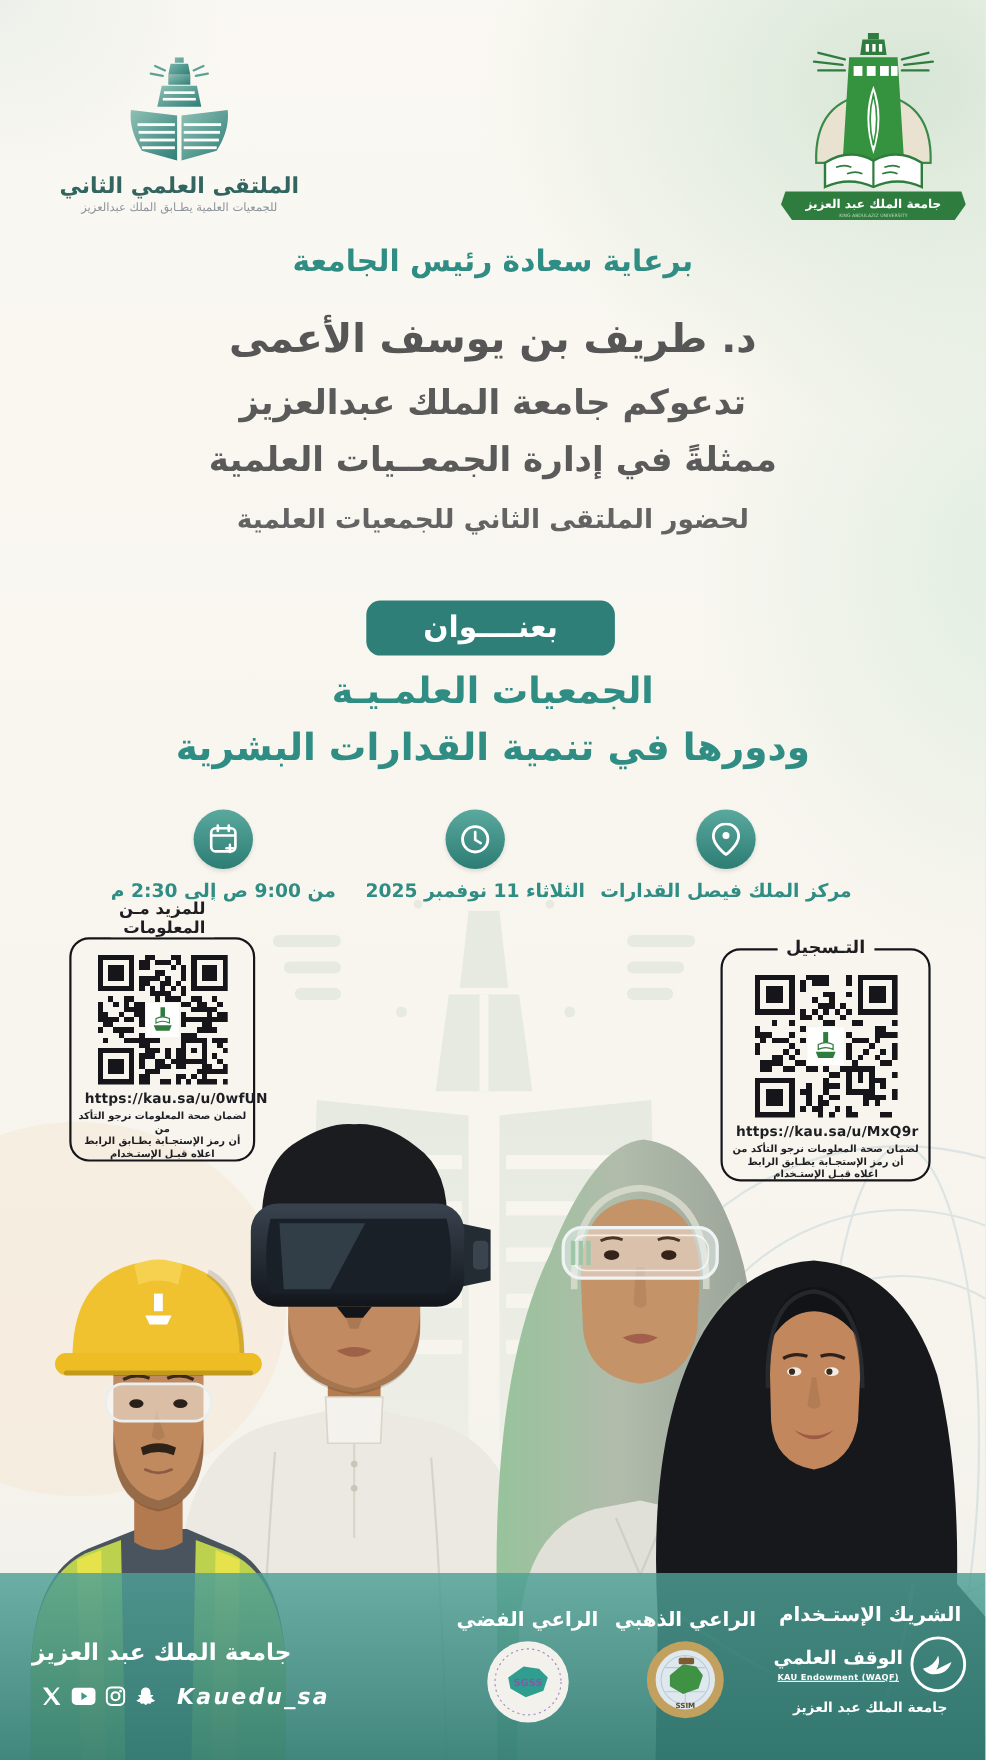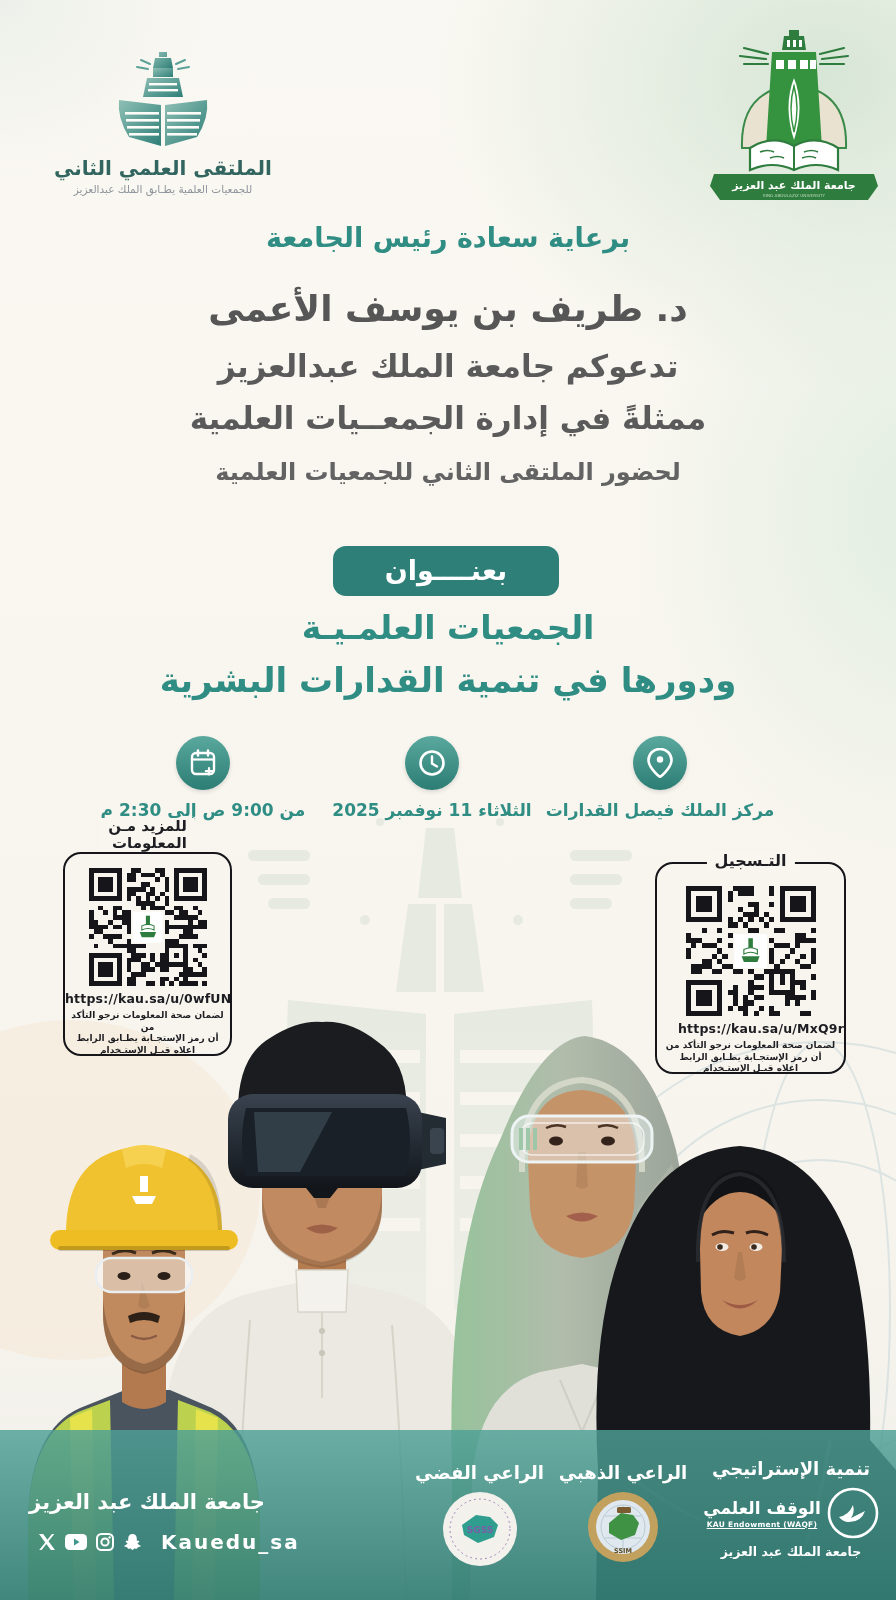--- a/index.html
+++ b/index.html
@@ -42,34 +42,34 @@
   .qr-card{border:2.5px solid #15151a;border-radius:18px;background:transparent;}
   .qr-card .cap{position:absolute;left:50%;transform:translateX(-50%);
      background:#f9f6f0;padding:0 8px;font-weight:bold;color:#1d1d22;white-space:nowrap;line-height:1.12;}
   .qr-info{left:63px;top:852px;width:165px;height:200px;}
   .qr-info .cap{top:-36px;font-size:15px;}
   .qr-reg{left:655px;top:862px;width:187px;height:208px;}
   .qr-reg .cap{top:-12px;font-size:16px;}
   .qr-box{position:relative;margin:0 auto;}
   .qr-info .qr-box{width:118px;height:118px;margin-top:14px;}
   .qr-reg .qr-box{width:130px;height:130px;margin-top:22px;}
-  .qr-url{font-size:12.5px;font-weight:bold;color:#1d1d22;text-align:right;margin-top:5px;letter-spacing:.2px;}
+  .qr-url{font-size:12.5px;font-weight:bold;color:#1d1d22;text-align:left;margin-top:5px;letter-spacing:.2px;margin-left:12px;}
   .qr-disc{font-size:9px;font-weight:bold;color:#1d1d22;text-align:center;margin-top:4px;line-height:1.3;}
   .qr-emblem{position:absolute;left:50%;top:50%;transform:translate(-50%,-50%);
      width:26%;height:26%;background:#fff;display:flex;align-items:center;justify-content:center;}
   
   .wm{left:230px;top:770px;opacity:.85;}
   
   .people{left:0;top:1000px;}
   
   .footer{left:0;top:1430px;width:896px;height:170px;
      background:linear-gradient(180deg,rgba(78,160,150,.82),rgba(53,127,118,.93));}
   .footer .uni{position:absolute;left:28px;top:60px;width:238px;text-align:center;
      color:#fff;font-size:21px;font-weight:bold;}
-  .footer .soc{position:absolute;left:38px;top:100px;display:flex;align-items:center;gap:9px;}
+  .footer .soc{position:absolute;left:38px;top:100px;display:flex;align-items:center;gap:9px;font-style:italic;}
   .footer .soc .handle{color:#fff;font-size:20px;font-weight:bold;letter-spacing:2px;margin-left:10px;}
   .sponsor{position:absolute;text-align:center;color:#fff;}
   .sponsor .role{font-size:18px;font-weight:bold;white-space:nowrap;}
   .sp-silver{left:402px;top:32px;width:155px;}
   .sp-gold{left:548px;top:32px;width:150px;}
   .sp-strat{left:700px;top:28px;width:182px;}
   .sp-silver .logo,.sp-gold .logo{margin-top:8px;}
   .sp-strat .row{display:flex;align-items:center;justify-content:center;gap:6px;margin-top:8px;}
   .sp-strat .calli{text-align:center;}
   .sp-strat .ar{font-size:17px;font-weight:bold;font-family:"DejaVu Sans",sans-serif;text-align:center;}
@@ -977,21 +977,21 @@
           <circle cx="36" cy="36" r="27" fill="#dfe8ee"></circle>
           <path d="M14,36 a22,22 0 0 0 44,0 M14,36 a22,22 0 0 1 44,0 M36,14 v44 M18,25 h36 M18,47 h36" stroke="#b9c9d4" stroke-width="1" fill="none"></path>
           <path d="M22,32 L34,22 L46,24 L52,32 L48,44 L34,49 L22,42 Z" fill="#3f9143"></path>
           <rect x="30" y="16" width="14" height="6" rx="1.5" fill="#7a5c30"></rect>
           <text x="36" y="62" text-anchor="middle" font-size="6.5" font-weight="bold" fill="#5a4a23">SSIM</text>
         </svg>
       </div>
     </div>
 
     <div class="sponsor sp-strat">
-      <div class="role" dir="rtl">تنمية الإستراتيجي</div>
+      <div class="role" dir="rtl">الشريك الإستـخدام</div>
       <div class="row">
         <div class="calli">
           <div class="ar" dir="rtl">الوقف العلمي</div>
           <div class="en">KAU Endowment (WAQF)</div>
         </div>
         <svg width="52" height="52" viewBox="0 0 52 52">
           <circle cx="26" cy="26" r="24" fill="none" stroke="#fff" stroke-width="2.6"></circle>
           <path d="M12,30 Q22,28 26,18 Q28,26 24,31 L38,24 Q34,36 20,35 Q15,34 12,30 Z" fill="#fff"></path>
         </svg>
       </div>

